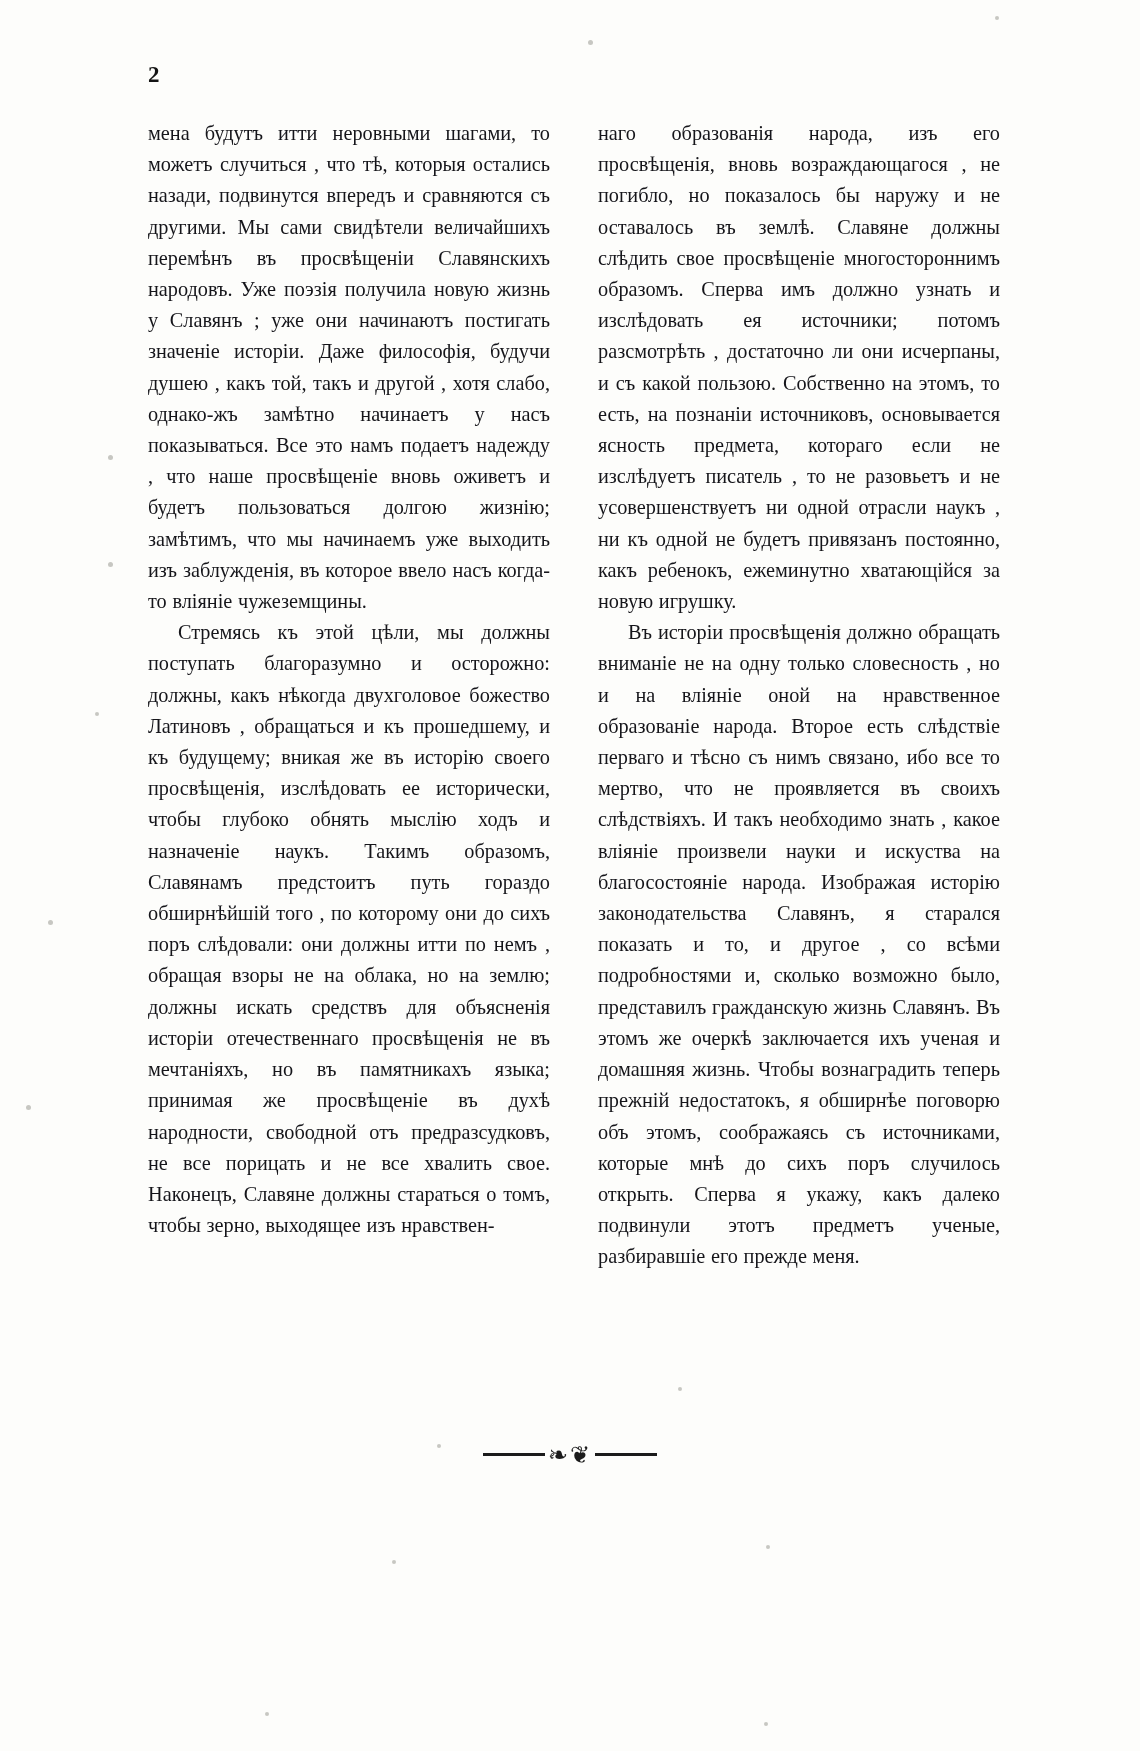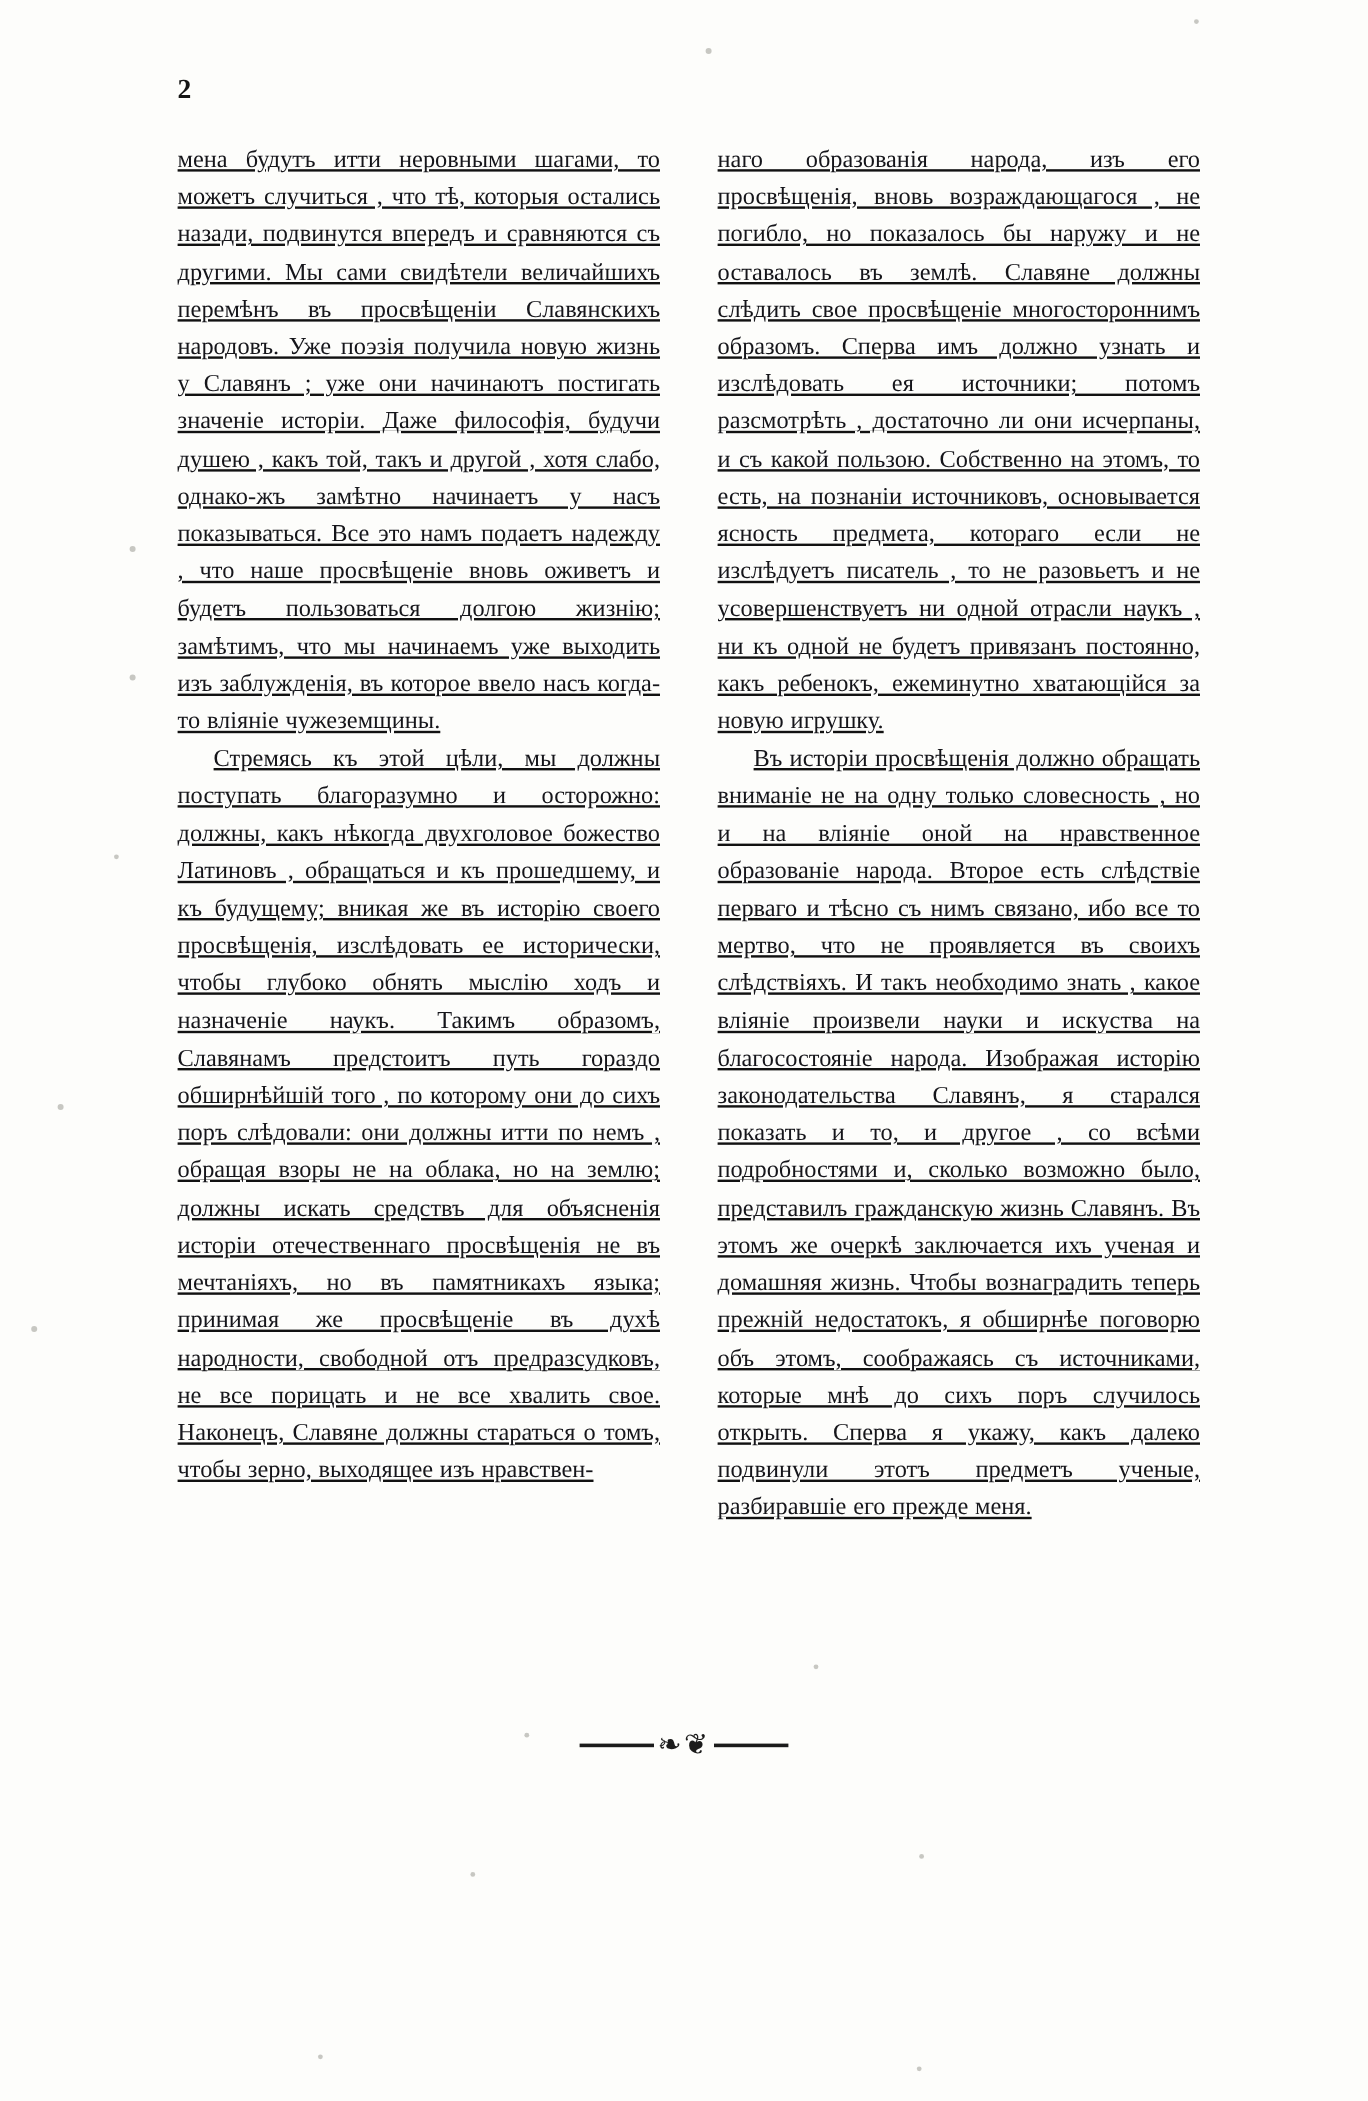--- a/index.html
+++ b/index.html
@@ -36,21 +36,20 @@
     position: absolute;
     left: 148px;
     top: 118px;
     width: 852px;
     display: flex;
     flex-direction: row;
     gap: 48px;
   }
   .column {
     width: 402px;
-    text-decoration: underline;
   }
   .para {
     margin: 0 0 0 0;
     text-align: justify;
     text-justify: inter-word;
     font-size: 20.3px;
     line-height: 31.2px;
     color: #15151a;
     font-family: "Liberation Serif", serif;
     word-spacing: 0.6px;

